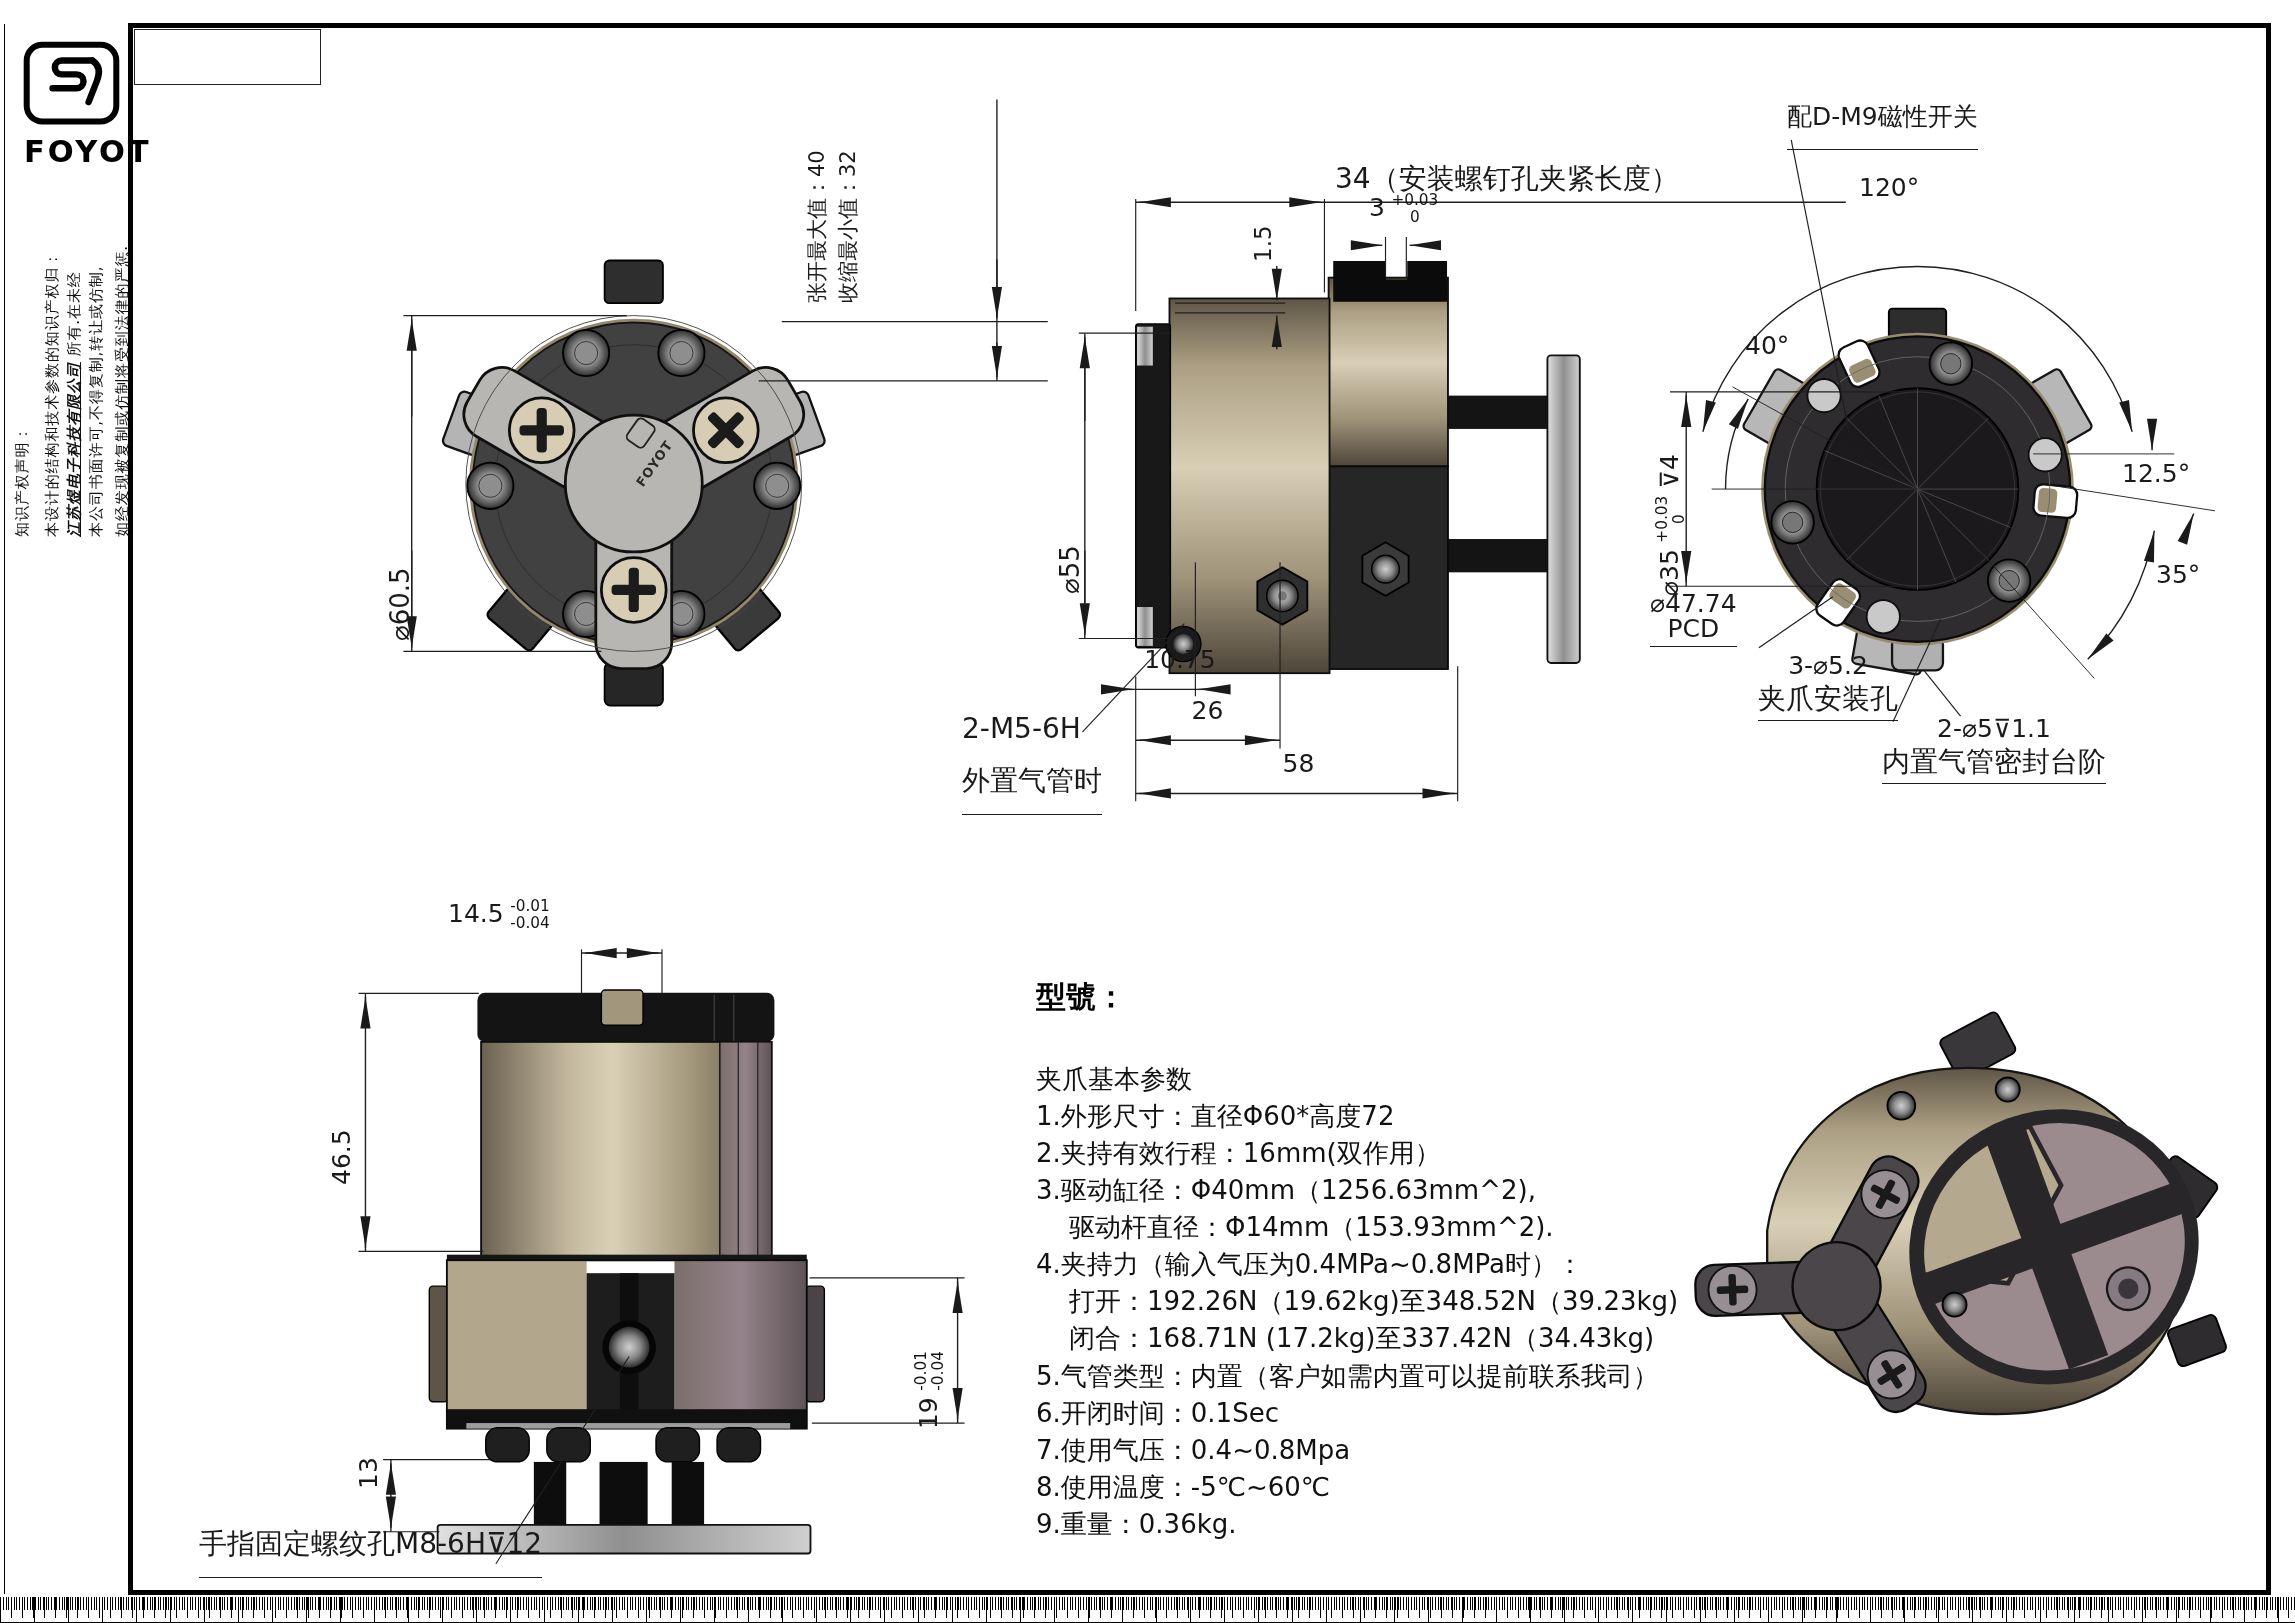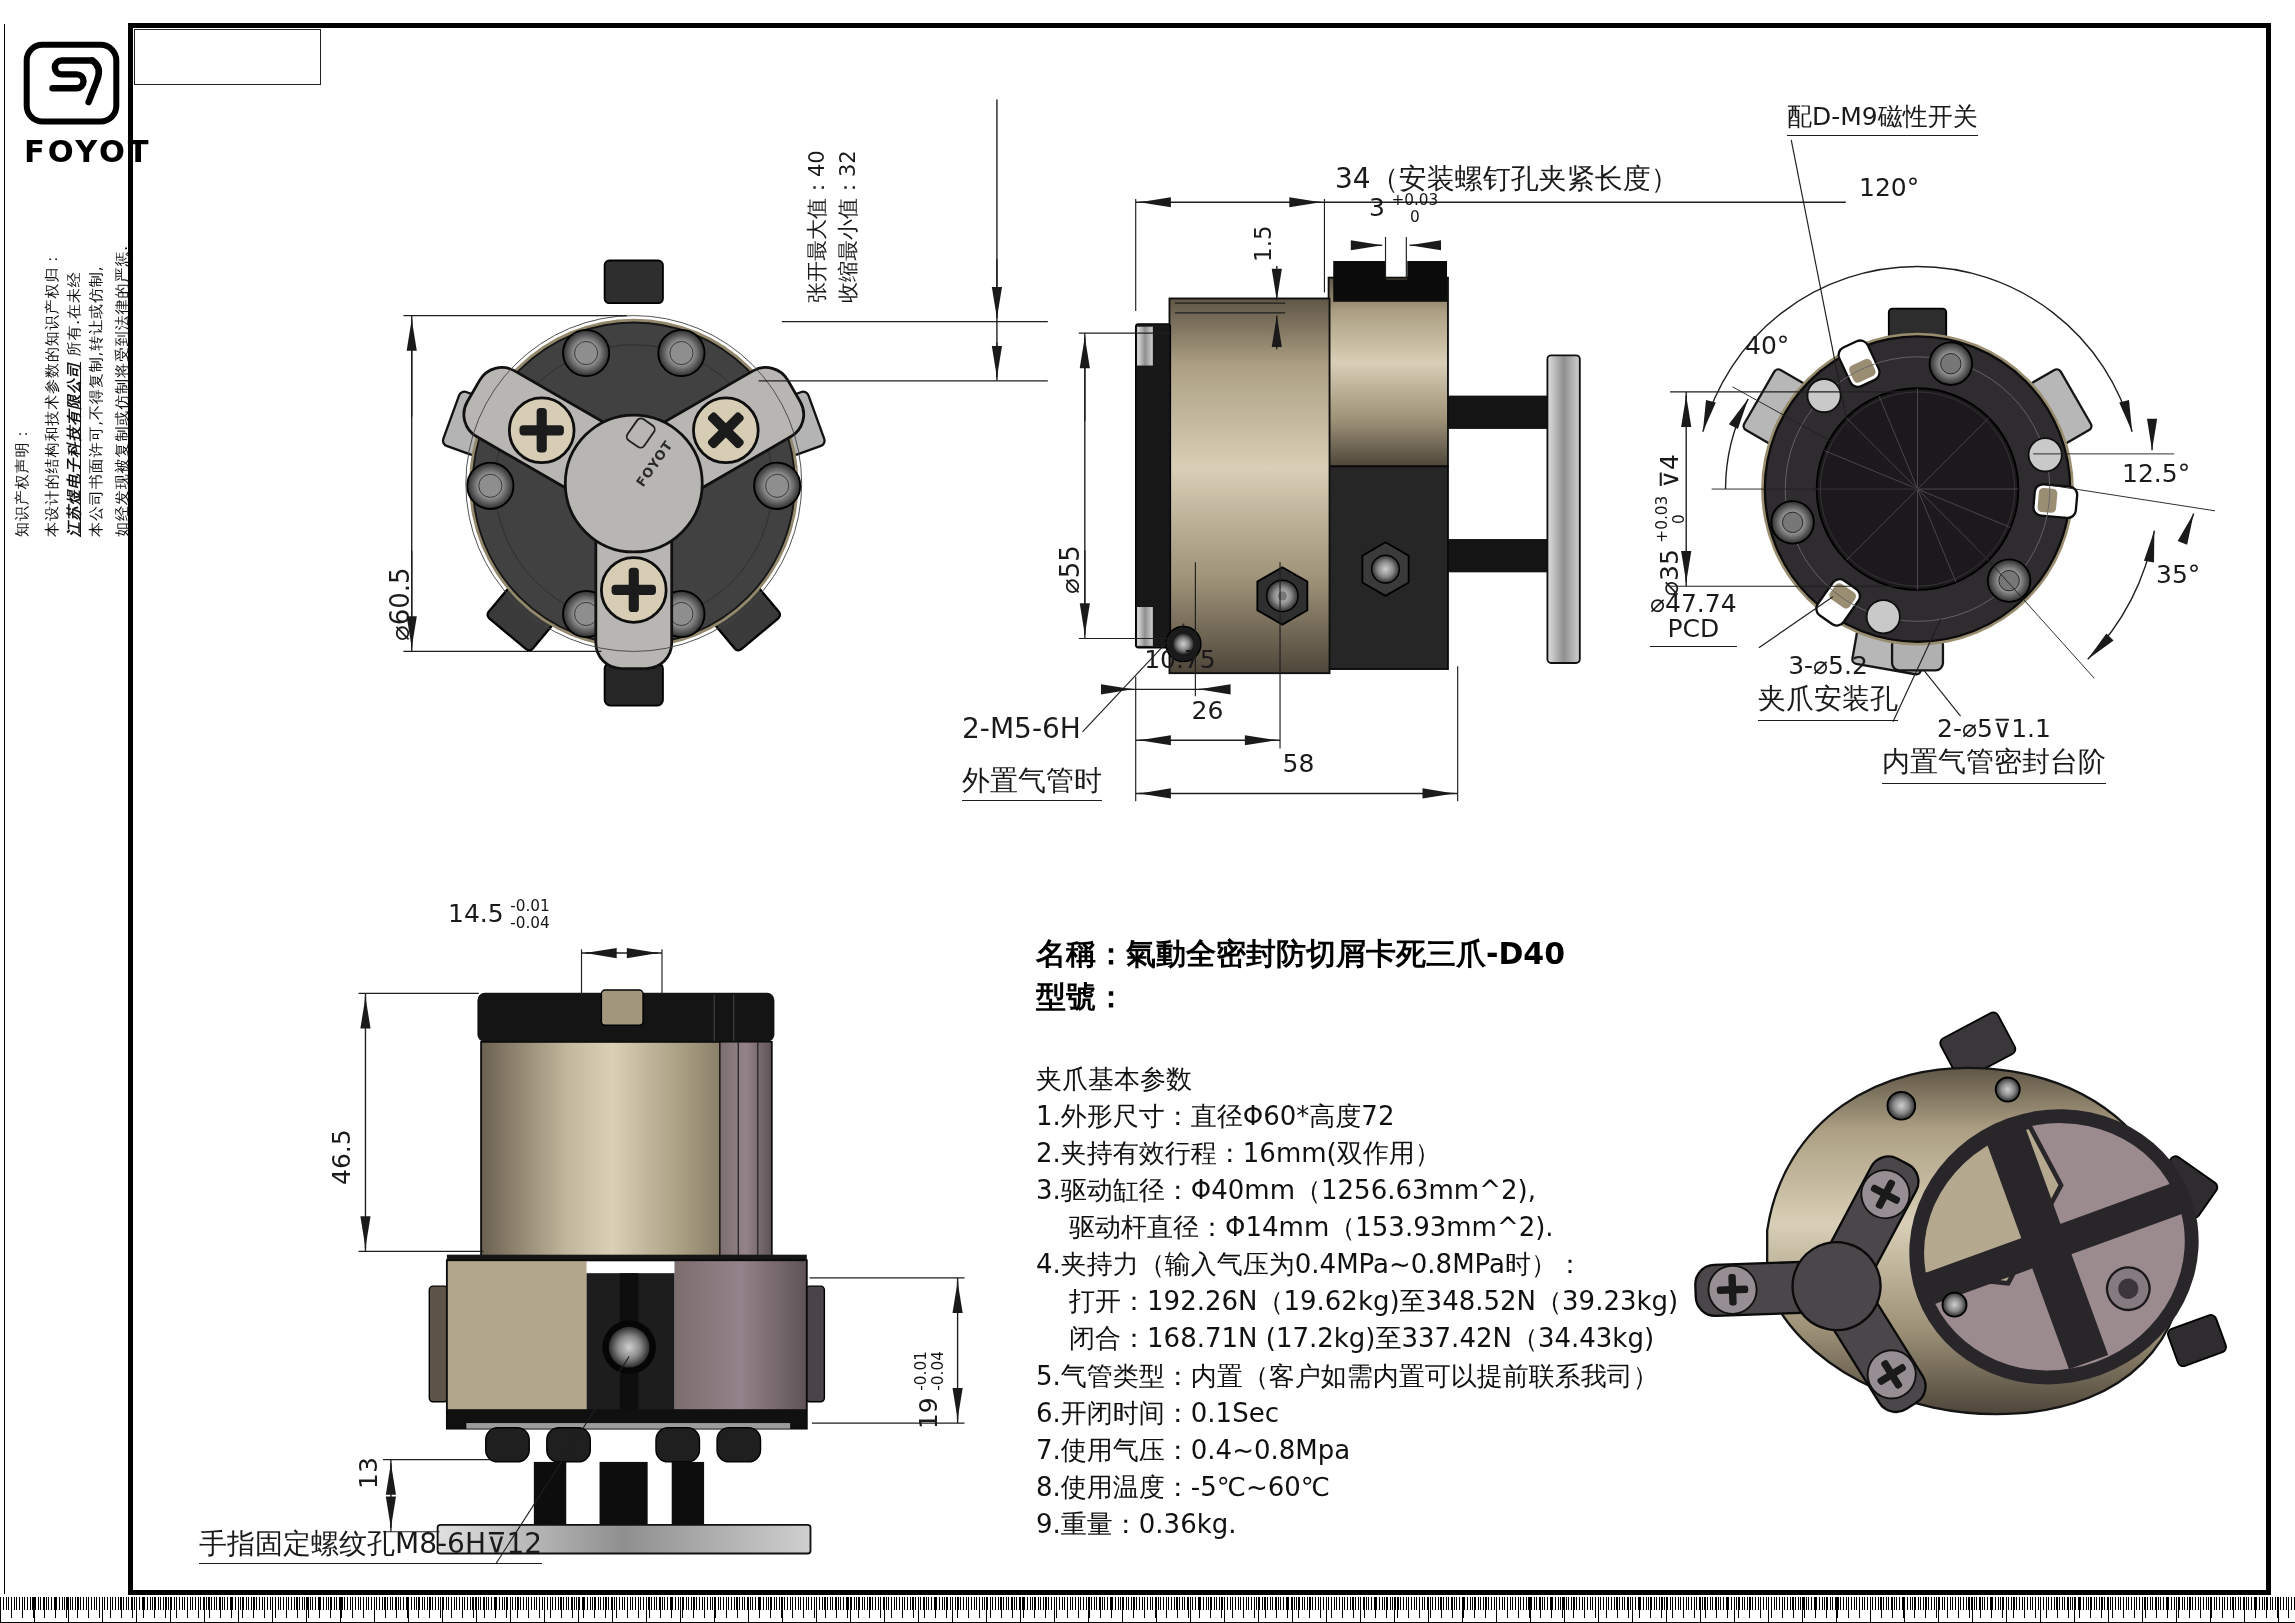--- a/index.html
+++ b/index.html
@@ -4,21 +4,21 @@
 <style>
   html,body{margin:0;padding:0;background:#fff;}
   #sheet{position:relative;width:2295px;height:1623px;background:#fff;overflow:hidden;
          font-family:"DejaVu Sans","Liberation Sans",sans-serif;color:#151515;}
   .abs{position:absolute;}
   svg{position:absolute;left:0;top:0;}
   
   .dim{font-size:25px;line-height:1;color:#1a1a1a;white-space:nowrap;}
   .dimcjk{font-size:28px;line-height:1.15;color:#1a1a1a;white-space:nowrap;}
   .ctr{text-align:center;}
-  .u{border-bottom:1.4px solid #1d1d1d;padding-bottom:3px;}
+  .u{border-bottom:1.4px solid #1d1d1d;padding-bottom:17px;}
   .lbl-block{display:inline-block;border-bottom:1.4px solid #1d1d1d;padding-bottom:5px;text-align:center;}
   .tolstack{display:inline-flex;flex-direction:column;font-size:15.3px;line-height:1.08;text-align:center;margin-left:6.5px;transform:translateY(-2.8px);}
   .dimrow{display:flex;align-items:flex-start;}
   
   .rotw{position:absolute;width:0;height:0;overflow:visible;}
   .rot{position:absolute;left:0;bottom:0;transform-origin:left bottom;transform:rotate(-90deg);white-space:nowrap;line-height:1;}
   
   .ip{font-size:15px;letter-spacing:0.9px;color:#111;}
   .ip .co{font-weight:bold;font-style:italic;text-decoration:underline;}
   
@@ -538,21 +538,20 @@
     <div class="rot dimrow">
       <span class="dim">19</span>
       <span class="tolstack">
         <span>-0.01</span>
           <span>-0.04</span>
       </span>
     </div>
   </div>
   <div class="abs dimcjk u" style="left:199px;top:1528px;">手指固定螺纹孔M8-6H⊽12</div>
 
-  <div class="abs spec-title" style="left:1036px;top:934px;">名稱：氣動全密封防切屑卡死三爪-D40</div>
   <div class="abs spec-title" style="left:1036px;top:977px;">型號：</div>
   <div class="abs spec-line" style="left:1036px;top:1062px;">夹爪基本参数</div>
   <div class="abs spec-line" style="left:1036px;top:1099px;">1.外形尺寸：直径Φ60*高度72</div>
   <div class="abs spec-line" style="left:1036px;top:1136px;">2.夹持有效行程：16mm(双作用）</div>
   <div class="abs spec-line" style="left:1036px;top:1173px;">3.驱动缸径：Φ40mm（1256.63mm^2),</div>
   <div class="abs spec-line" style="left:1036px;top:1210px;">    驱动杆直径：Φ14mm（153.93mm^2).</div>
   <div class="abs spec-line" style="left:1036px;top:1247px;">4.夹持力（输入气压为0.4MPa~0.8MPa时）：</div>
   <div class="abs spec-line" style="left:1036px;top:1284px;">    打开：192.26N（19.62kg)至348.52N（39.23kg)</div>
   <div class="abs spec-line" style="left:1036px;top:1321px;">    闭合：168.71N (17.2kg)至337.42N（34.43kg)</div>
   <div class="abs spec-line" style="left:1036px;top:1359px;">5.气管类型：内置（客户如需内置可以提前联系我司）</div>

